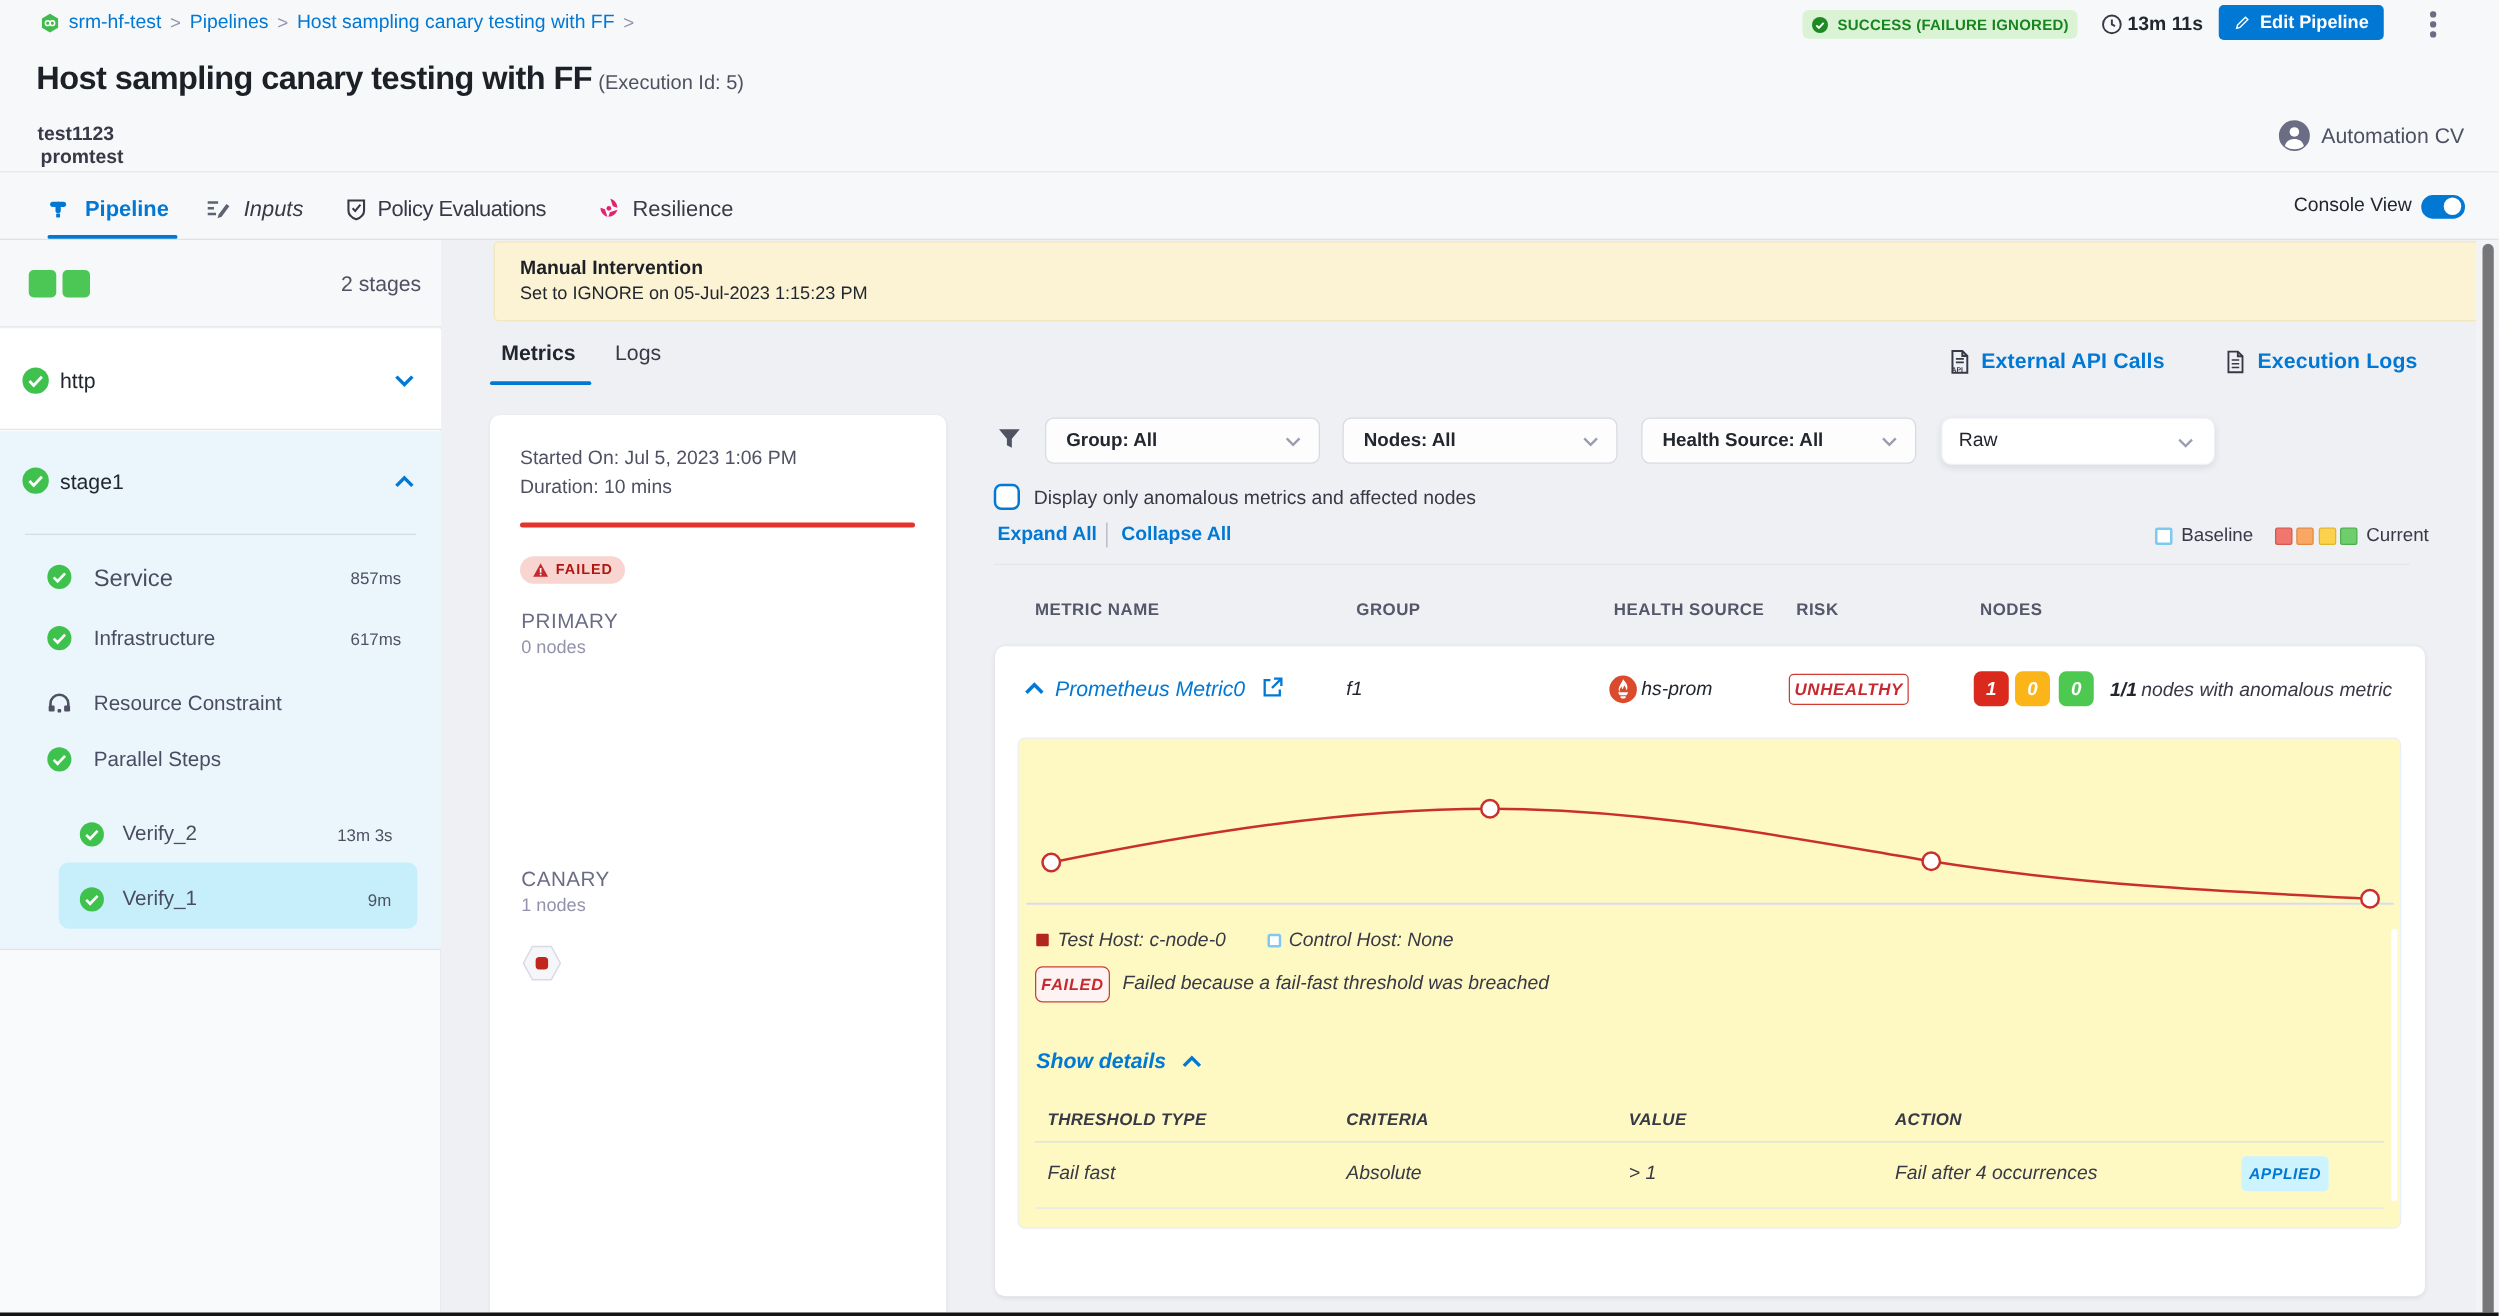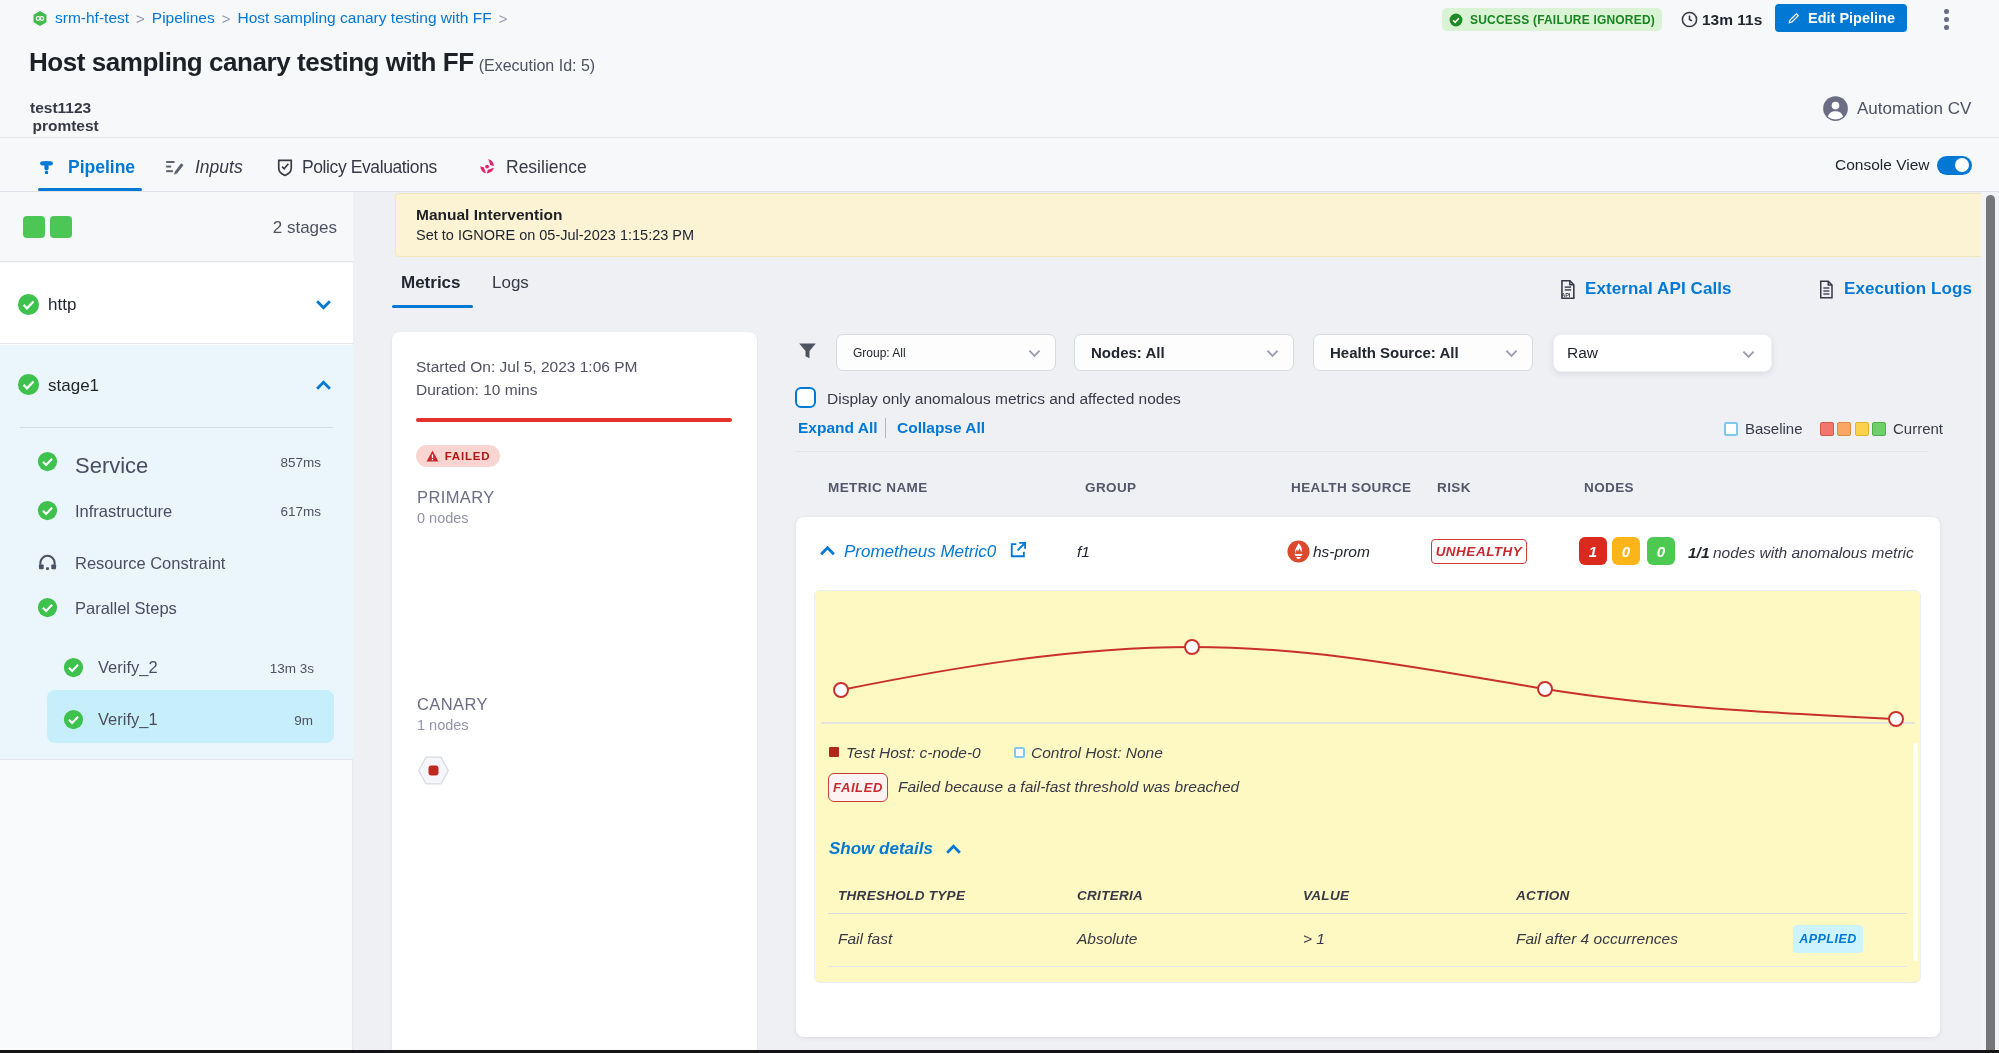--- a/index.html
+++ b/index.html
@@ -167,21 +167,21 @@
     <span class="abs" style="left:48px;top:31px;font-size:17px;color:#22262E;">stage1</span>
     <svg class="abs" style="left:315px;top:35px;" width="17" height="11" viewBox="0 0 16 10">
       <polyline points="2,8 8,2 14,8" fill="none" stroke="#0278D5" stroke-width="2.6"></polyline>
     </svg>
     <div class="abs" style="left:20px;top:82px;width:313px;height:1px;background:#D3DEE4;"></div>
 
     <svg class="abs" style="left:37px;top:106px;" width="21" height="21" viewBox="0 0 24 24">
       <circle cx="12" cy="12" r="11" fill="#3EC24D"></circle>
       <polyline points="6.8,12.4 10.4,16 17.2,8.8" fill="none" stroke="#fff" stroke-width="2.4"></polyline>
     </svg>
-    <span class="abs" style="left:75px;top:108px;font-size:22px;color:#4A4D61;">Service</span>
+    <span class="abs" style="left:75px;top:108px;font-size:19px;color:#4A4D61;">Service</span>
     <span class="abs" style="right:32px;top:110px;font-size:13.5px;color:#4F5162;">857ms</span>
 
     <svg class="abs" style="left:37px;top:155px;" width="21" height="21" viewBox="0 0 24 24">
       <circle cx="12" cy="12" r="11" fill="#3EC24D"></circle>
       <polyline points="6.8,12.4 10.4,16 17.2,8.8" fill="none" stroke="#fff" stroke-width="2.4"></polyline>
     </svg>
     <span class="abs" style="left:75px;top:157px;font-size:16.5px;color:#4A4D61;">Infrastructure</span>
     <span class="abs" style="right:32px;top:159px;font-size:13.5px;color:#4F5162;">617ms</span>
 
     <svg class="abs" style="left:36px;top:207px;" width="23" height="20" viewBox="0 0 24 21">
@@ -229,21 +229,21 @@
   <div class="abs flex" style="left:1205px;top:86px;height:22px;">
     <svg width="19" height="21" viewBox="0 0 24 26" style="margin-right:8px;">
       <path d="M5 2h10l5 5v17H5z" fill="none" stroke="#383946" stroke-width="2"></path>
       <path d="M15 2v5h5" fill="none" stroke="#383946" stroke-width="2"></path>
       <line x1="8.5" y1="10" x2="16.5" y2="10" stroke="#383946" stroke-width="1.8"></line>
       <line x1="8.5" y1="13.5" x2="16.5" y2="13.5" stroke="#383946" stroke-width="1.8"></line>
       <text x="4" y="23" font-size="7" font-weight="700" fill="#383946" font-family="Liberation Sans">API</text>
     </svg>
     <span style="font-size:17px;font-weight:700;color:#0278D5;letter-spacing:0.1px;">External API Calls</span>
   </div>
-  <div class="abs flex" style="left:1464px;top:86px;height:22px;text-align:right;">
+  <div class="abs flex" style="left:1426px;top:86px;height:22px;text-align:right;">
     <svg width="18" height="21" viewBox="0 0 24 26" style="margin-right:9px;">
       <path d="M5 2h10l5 5v17H5z" fill="none" stroke="#383946" stroke-width="2"></path>
       <path d="M15 2v5h5" fill="none" stroke="#383946" stroke-width="2"></path>
       <line x1="8.5" y1="11" x2="16.5" y2="11" stroke="#383946" stroke-width="1.8"></line>
       <line x1="8.5" y1="15" x2="16.5" y2="15" stroke="#383946" stroke-width="1.8"></line>
       <line x1="8.5" y1="19" x2="16.5" y2="19" stroke="#383946" stroke-width="1.8"></line>
     </svg>
     <span style="font-size:17px;font-weight:700;color:#0278D5;letter-spacing:0.1px;">Execution Logs</span>
   </div>
 
@@ -266,21 +266,21 @@
     <svg class="abs" style="left:26px;top:424px;" width="31" height="29" viewBox="0 0 31 29">
       <path d="M8 1.2h15l7.3 13.3L23 27.8H8L0.7 14.5z" fill="#F5F6F9" stroke="#D8DBE3" stroke-width="1.2"></path>
       <rect x="10.5" y="9.5" width="10" height="10" rx="3" fill="#C0281E"></rect>
     </svg>
   </div>
 
   <svg class="abs" style="left:445px;top:150px;" width="19" height="18" viewBox="0 0 24 22">
     <path d="M1.5 1.5h21l-8 9.5v9l-5-2.5v-6.5z" fill="#4D5360"></path>
   </svg>
   <div class="abs flex" style="left:483px;top:142px;width:220px;height:37px;background:#FDFDFE;border:1px solid #D8DAE2;border-radius:7px;">
-    <span style="font-size:12px;font-weight:400;color:#22262E;margin-left:16px;">Group: All</span>
+    <span style="font-size:15px;font-weight:700;color:#22262E;margin-left:16px;">Group: All</span>
     <svg class="abs" style="right:14px;top:14px;" width="13" height="9" viewBox="0 0 14 9">
         <polyline points="1.5,1.5 7,7 12.5,1.5" fill="none" stroke="#9A9CB0" stroke-width="2"></polyline>
       </svg>
   </div>
   <div class="abs flex" style="left:721px;top:142px;width:220px;height:37px;background:#FDFDFE;border:1px solid #D8DAE2;border-radius:7px;">
     <span style="font-size:15px;font-weight:600;color:#22262E;margin-left:16px;">Nodes: All</span>
     <svg class="abs" style="right:14px;top:14px;" width="13" height="9" viewBox="0 0 14 9">
         <polyline points="1.5,1.5 7,7 12.5,1.5" fill="none" stroke="#9A9CB0" stroke-width="2"></polyline>
       </svg>
   </div>

